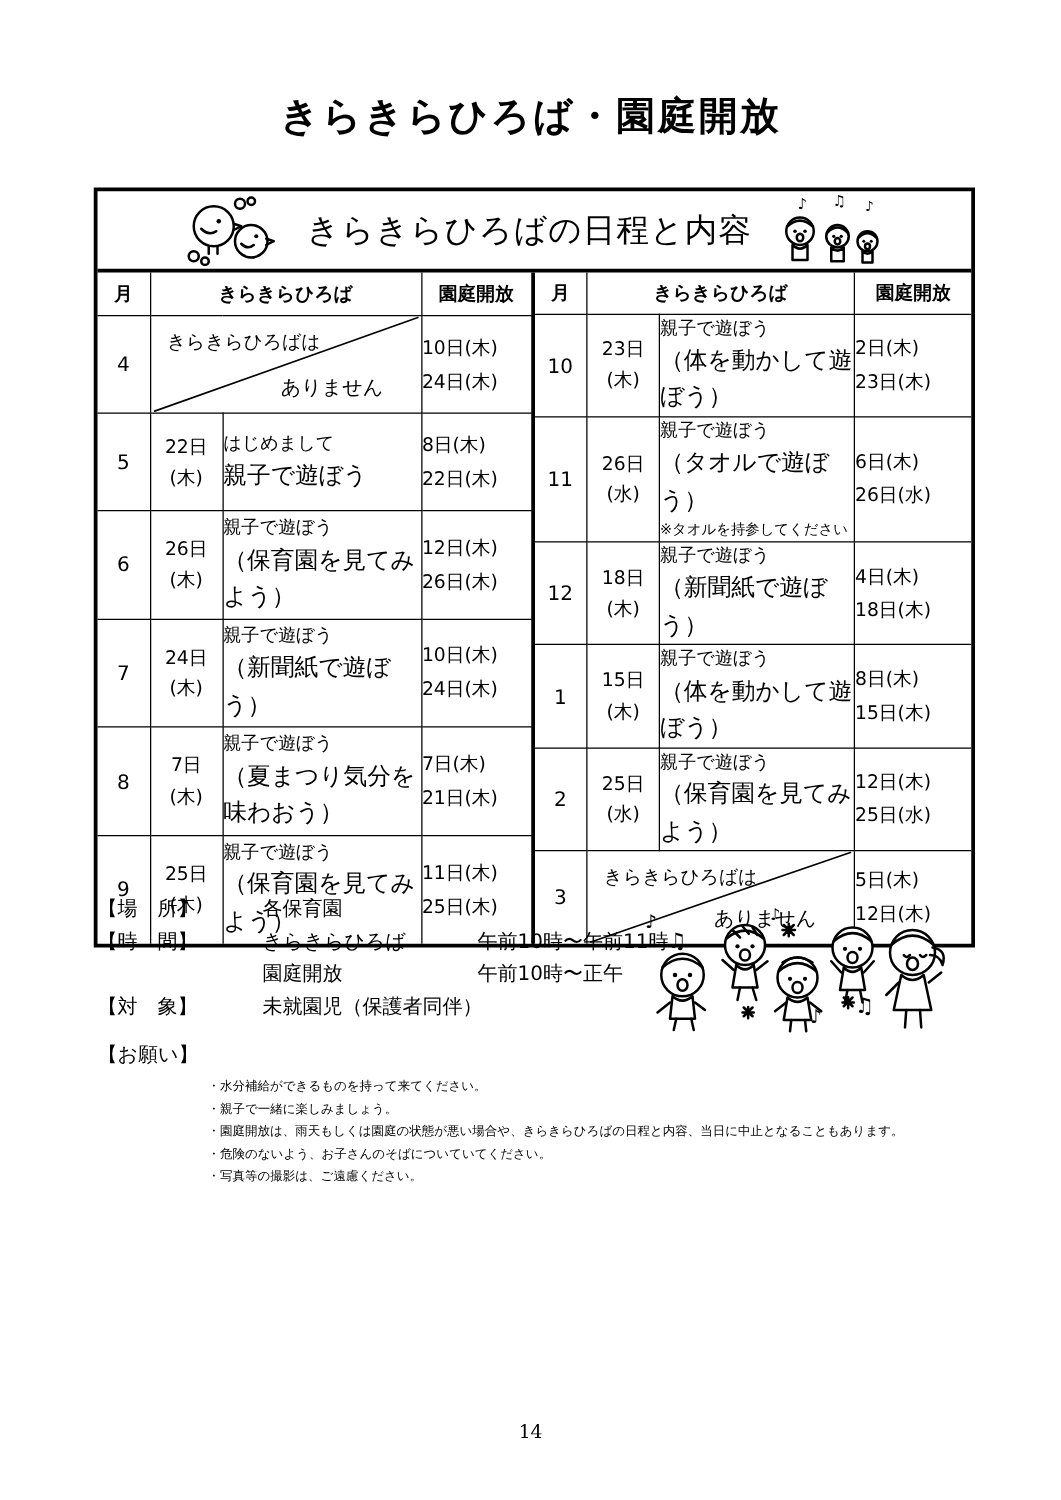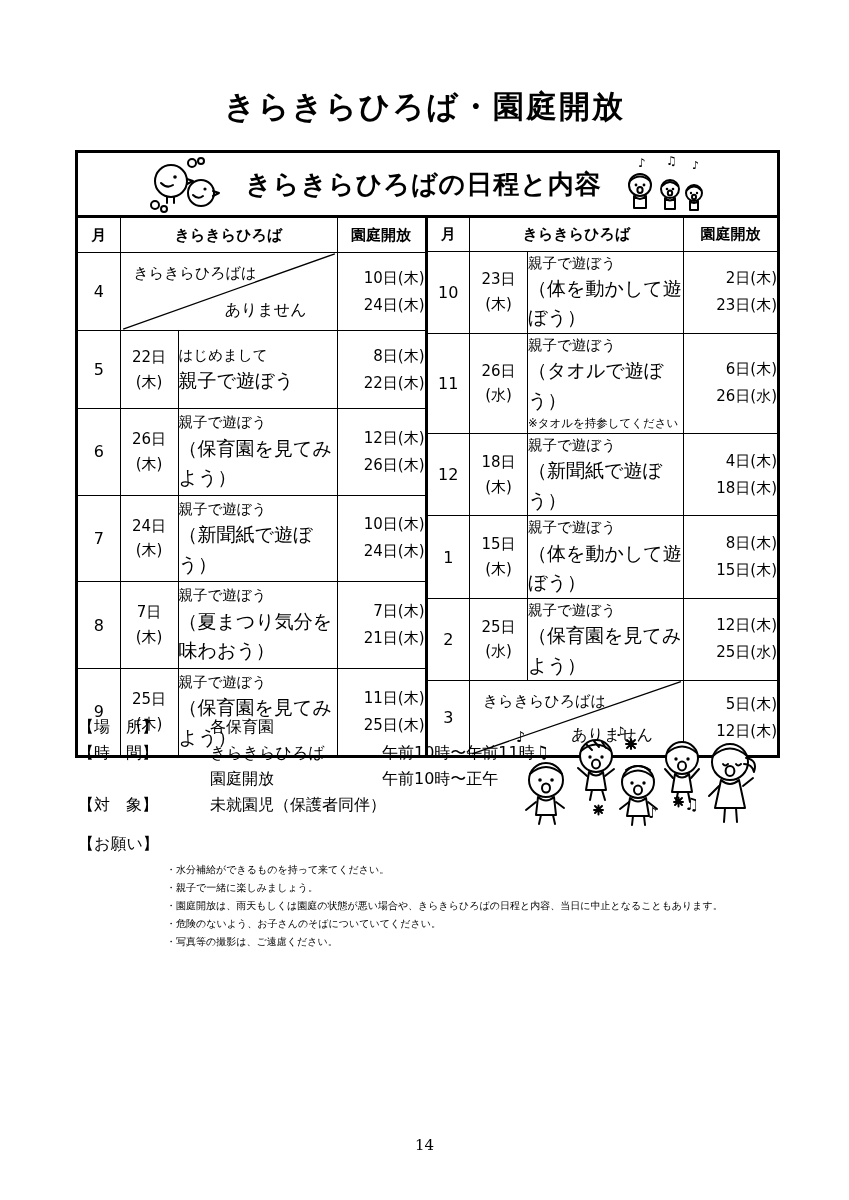--- a/index.html
+++ b/index.html
@@ -2,53 +2,53 @@
 <html lang="ja"><head>
 <meta charset="utf-8">
 <style>
   html,body{margin:0;padding:0;}
   body{
     width:849px;height:1200px;position:relative;background:#fff;color:#000;
     font-family:"DejaVu Sans","Liberation Sans",sans-serif;
     -webkit-font-smoothing:antialiased;overflow:hidden;
   }
   .page-title{
-    position:absolute;top:86px;left:0;width:100%;text-align:center;
+    position:absolute;top:72px;left:0;width:100%;text-align:center;
     font-size:31px;font-weight:bold;letter-spacing:2px;
   }
   
   .schedule-box{
     position:absolute;left:75px;top:150px;width:705px;
     border:3px solid #000;background:#fff;box-sizing:border-box;
   }
   .banner{
     height:62px;border-bottom:3px solid #000;
     display:flex;align-items:center;justify-content:center;gap:16px;
   }
-  .banner-title{font-size:26px;font-weight:bold;letter-spacing:1px;}
+  .banner-title{font-size:26px;font-weight:normal;letter-spacing:1px;}
   .tables{display:flex;}
   table.half{border-collapse:collapse;width:50%;table-layout:fixed;}
   table.half.left-t{border-right:3px solid #000;}
   table.half th,table.half td{border:1.5px solid #000;padding:0;box-sizing:border-box;vertical-align:middle;}
   table.half tr>*:first-child{border-left:none;}
   table.half tr>*:last-child{border-right:none;}
   table.half tr:last-child>*{border-bottom:none;}
   table.half tr.hdr>*{border-top:none;}
   tr.hdr{height:33px;}
   tr.hdr th{font-size:15px;font-weight:bold;text-align:center;}
   tr.row{height:74px;}
   td.month{text-align:center;font-size:16px;}
   td.date{text-align:center;font-size:15px;}
   td.date span{display:block;line-height:1.65;}
   td.act{padding:4px 2px 4px 7px;margin-top:20px;}
   td.act span{display:block;line-height:1.55;}
   .a1{font-size:14.5px;}
   .a2{font-size:19px;}
   .a3{font-size:11.5px;}
-  td.garden{text-align:right;padding-right:13px;font-size:15px;}
+  td.garden{padding-right:13px;font-size:15px;}
   td.garden span{display:block;line-height:1.8;}
   td.closed{position:relative;}
   td.closed .c1{position:absolute;top:11px;left:13px;font-size:15px;}
   td.closed .c2{position:absolute;bottom:9px;right:30px;font-size:16px;}
   td.closed svg{position:absolute;left:0;top:0;width:100%;height:100%;display:block;}
   
   .info{position:absolute;left:78px;top:714px;font-size:16px;}
   .info-row{display:flex;line-height:26px;gap:40px;}
   .info-label{width:92px;flex:0 0 92px;}
   .time-name{width:132px;flex:0 0 132px;}

